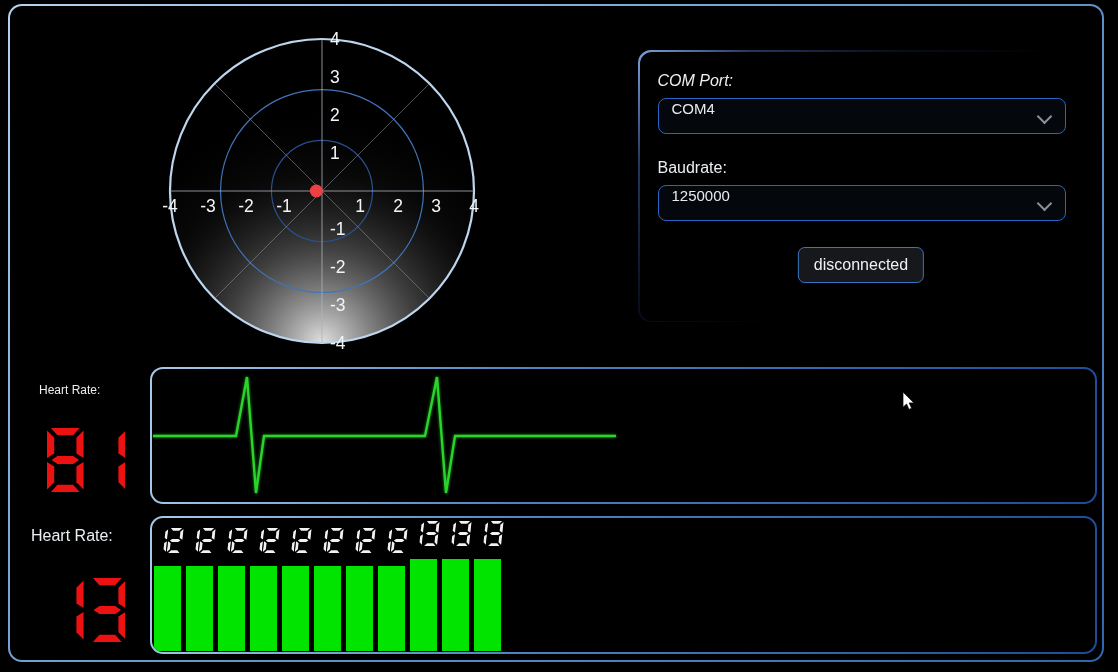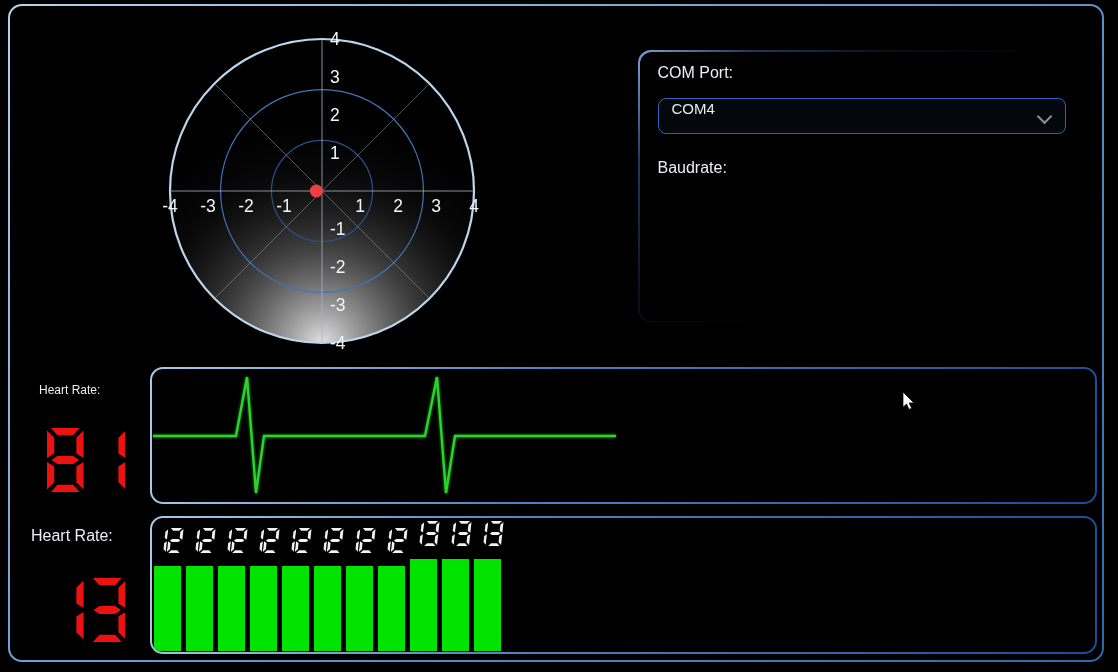--- a/index.html
+++ b/index.html
@@ -15,21 +15,21 @@
 
   
   .polar{position:absolute;left:146px;top:15px;width:352px;height:352px;}
 
   
   .config-panel{position:absolute;left:638px;top:50px;width:446px;height:272px;
     border-radius:13px;
     background:linear-gradient(135deg,rgba(130,172,232,.95) 0%,rgba(70,110,185,.5) 16%,rgba(35,65,125,.22) 36%,rgba(0,0,0,0) 58%);}
   .cp-inner{position:absolute;inset:1.5px;border-radius:12px;background:#000;}
   .field-label{position:absolute;left:18px;font-size:16px;color:#eceff2;}
-  .cp-label1{top:12px;} .cp-label2{top:107px;text-align:right;}
+  .cp-label1{top:20px;font-style:italic;} .cp-label2{top:107px;text-align:right;}
   .select-wrap{position:absolute;left:18px;width:408px;height:36px;}
   .sel1{top:46px;} .sel2{top:133px;}
   select{width:100%;height:100%;background:#04070b;color:#e9ebee;
     border:1.5px solid #2a63c2;border-radius:8px;font-size:15px;
     font-family:"Liberation Sans",sans-serif;padding:0 34px 14px 13px;
     -webkit-appearance:none;appearance:none;outline:none;}
   .chev{position:absolute;right:16px;top:13px;width:9px;height:9px;
     border-right:2px solid #8b9096;border-bottom:2px solid #8b9096;
     transform:rotate(45deg);pointer-events:none;}
   .conn-btn{position:absolute;top:195px;left:50%;transform:translateX(-50%);
@@ -105,20 +105,27 @@
 <div class="config-panel">
   <div class="cp-inner">
     <div class="field-label cp-label1">COM Port:</div>
     <div class="select-wrap sel1">
       <select>
         <option selected="">COM4</option>
       </select>
       <span class="chev"></span>
     </div>
     <div class="field-label cp-label2">Baudrate:</div>
+    <div class="select-wrap sel2">
+      <select>
+        <option selected="">1250000</option>
+      </select>
+      <span class="chev"></span>
+    </div>
+    <button class="conn-btn">disconnected</button>
   </div>
 </div>
 
 <div class="hr-label">Heart Rate:</div>
 <div class="seg-display hr-display">
     <div style="display: flex; gap: 5px;">
       <svg viewBox="0 0 56 98" width="36.6" height="64">
         <polygon points="6,0 50,0 40,11 16,11" fill="#ed1212"></polygon>
         <polygon points="56,4 56,46 45,39 45,15" fill="#ed1212"></polygon>
         <polygon points="56,52 56,94 45,83 45,59" fill="#ed1212"></polygon>

